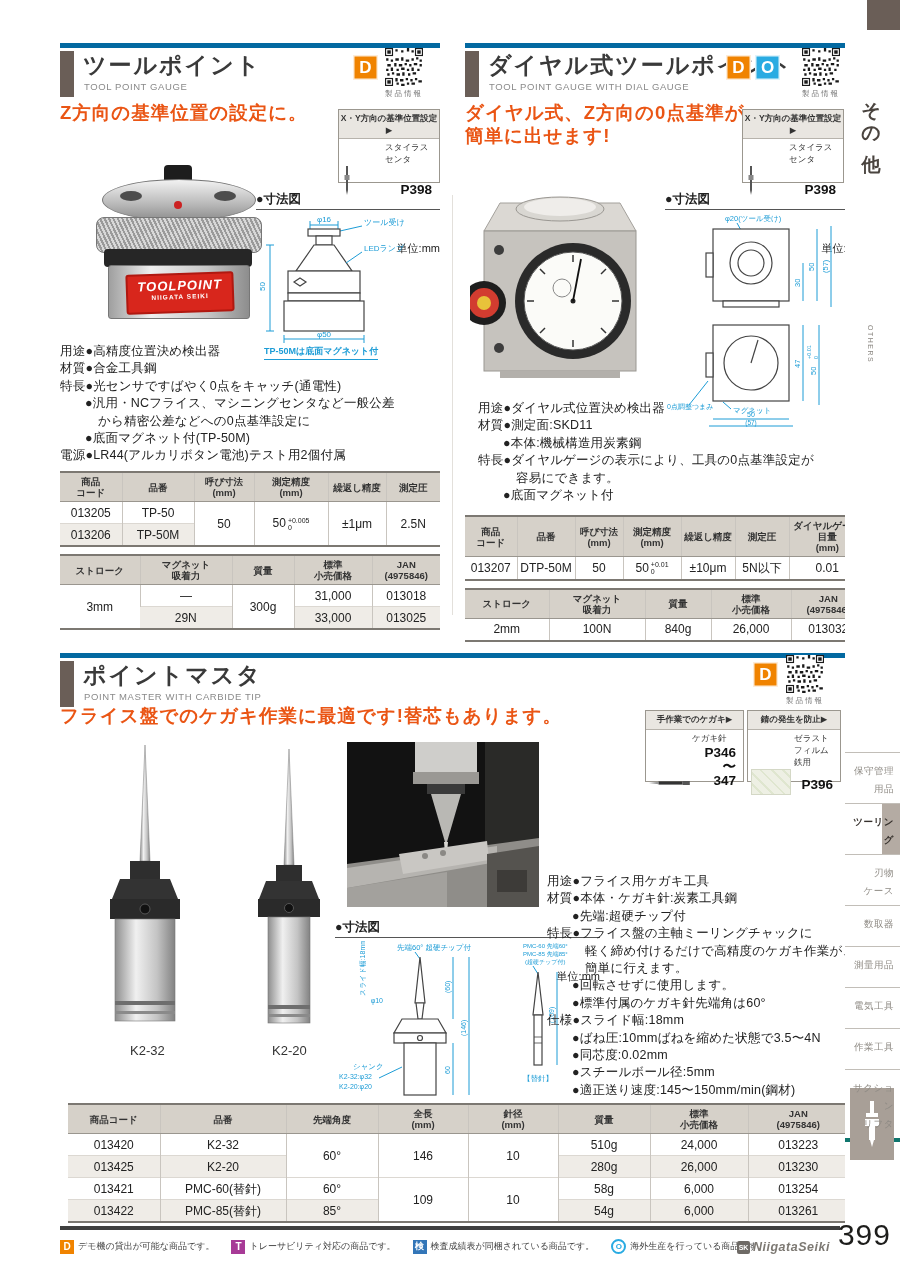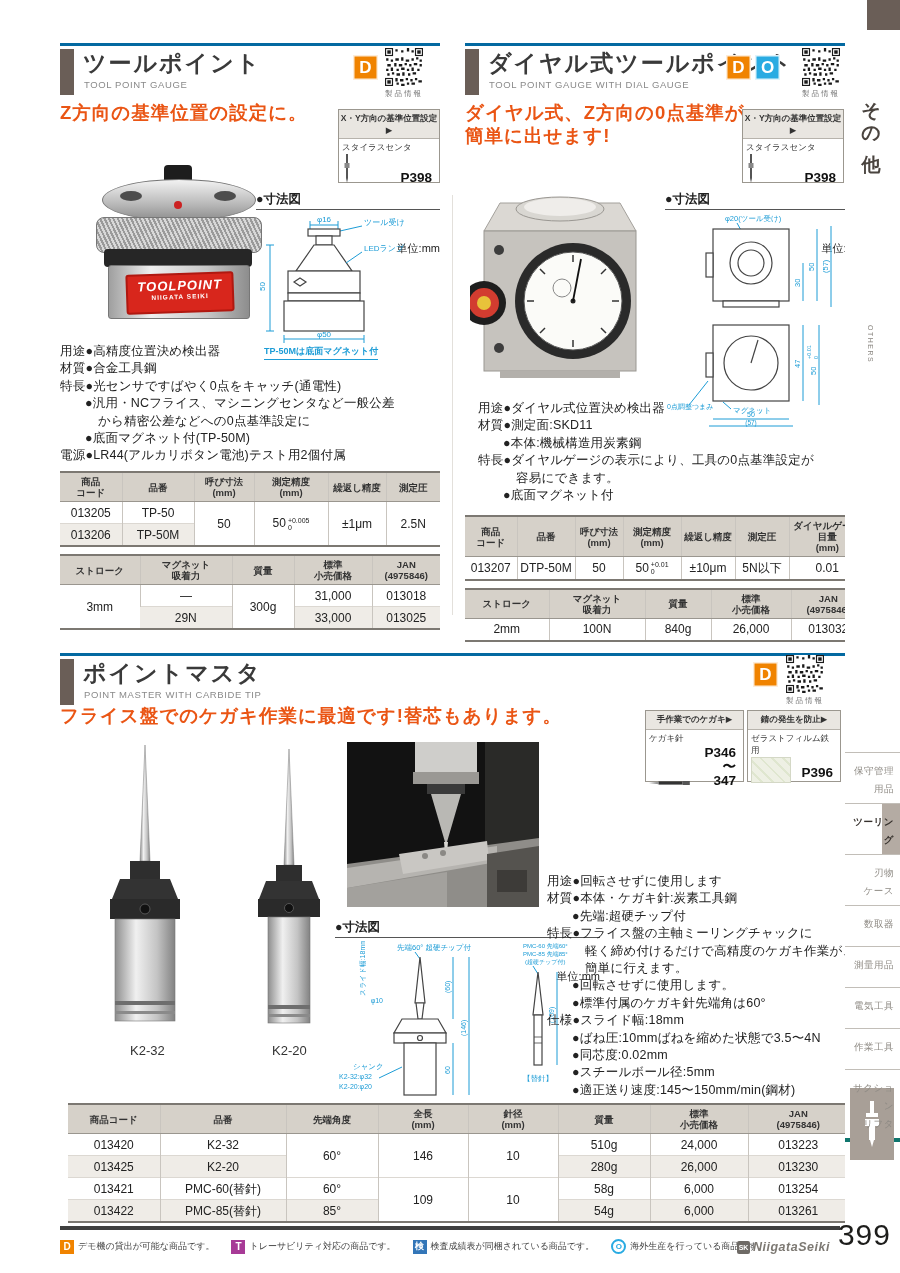--- a/index.html
+++ b/index.html
@@ -6,40 +6,40 @@
   .page {
     position:relative; width:900px; height:1273px; margin:0 auto;
     background:#fff; overflow:hidden;
     font-family:"Liberation Sans","DejaVu Sans",sans-serif;
     color:#2b2b2b;
   }
   .pre { white-space:pre-line; }
 
   
   .section { position:absolute; }
-  .sec-head { position:absolute; left:0; top:0; width:100%; border-top:3px solid #0369a1; height:50px; }
+  .sec-head { position:absolute; left:0; top:0; width:100%; border-top:5px solid #0369a1; height:50px; }
   .sec-bar { position:absolute; left:0; top:3px; width:14px; height:46px; background:#6a5e57; }
   .sec-title { position:absolute; left:23px; top:2px; font-size:23px; font-weight:bold; color:#3a3a3a; letter-spacing:2px; }
   .sec-sub { position:absolute; left:24px; top:33px; font-size:9.5px; color:#8a8a8a; letter-spacing:0.6px; }
 
   .badge { position:absolute; width:25px; height:25px; display:flex; align-items:center; justify-content:center;
     color:#fff; font-weight:bold; font-size:17px; box-shadow:inset 0 0 0 1.5px rgba(255,255,255,.85); }
   .badge-d { background:#f08300; }
   .badge-o { background:#29abe2; }
 
   .qr { position:absolute; width:38px; height:38px; }
   .qr svg { width:100%; height:100%; display:block; }
   .qr-caption { position:absolute; font-size:7.5px; color:#777; letter-spacing:2px; width:46px; text-align:center; }
 
   .catch { position:absolute; font-size:18.5px; font-weight:bold; color:#ea5514; letter-spacing:1px; line-height:23px; }
 
   .refbox { position:absolute; border:1px solid #9b978f; background:#fff; }
   .refbox-h { background:#e9e6e1; border-bottom:1px solid #b7b3ac; font-size:8.5px; font-weight:bold; color:#333;
     text-align:center; padding:3px 1px; letter-spacing:0; }
-  .refbox-item { font-size:8.5px; color:#333; padding:3px 3px 0; }
+  .refbox-item { font-size:8.5px; color:#333; padding:3px 3px 0;margin-left:43px; }
   .refbox-page { font-size:13.5px; font-weight:bold; color:#111; text-align:right; padding:1px 4px 3px; line-height:14px; }
   .refbox .icon-row { display:flex; align-items:flex-end; justify-content:space-between; padding:0 3px; }
 
   
   .dim-head { position:absolute; border-bottom:1px solid #555; height:18px; }
   .dim-title { position:absolute; left:0; top:0; font-size:12.5px; font-weight:bold; color:#222; }
   .dim-unit { position:absolute; right:0; top:2px; font-size:11px; color:#222;margin-top:48px; }
   .dim-svg { position:absolute; }
   .dim-svg text { fill:#1c9cd6; font-family:"Liberation Sans","DejaVu Sans",sans-serif; }
   .dim-svg .ln { stroke:#1c9cd6; stroke-width:1; fill:none; }
@@ -631,21 +631,21 @@
       <polygon class="body" points="203,31 198,74 208,74"></polygon>
       <rect class="body" x="199" y="74" width="8" height="50"></rect>
       <line x1="199" y1="96" x2="207" y2="96" stroke="#444" stroke-width="0.8"></line>
       <line x1="199" y1="102" x2="207" y2="102" stroke="#444" stroke-width="0.8"></line>
       <line class="ln" x1="222" y1="31" x2="222" y2="124"></line>
         <text x="219" y="82" font-size="7" transform="rotate(-90 219 82)">(109)</text>
       <text x="203" y="140" font-size="7.5" text-anchor="middle" fill="#333">【替針】</text>
     </svg>
 
     <div class="specs" style="left:487px; top:220px; width:318px;">
-      <div>用途●回転させずに使用します</div>
+      <div>用途●フライス用ケガキ工具</div>
       <div>材質●本体・ケガキ針:炭素工具鋼</div>
       <div class="ind1">●先端:超硬チップ付</div>
       <div>特長●フライス盤の主軸ミーリングチャックに</div>
       <div class="ind2">軽く締め付けるだけで高精度のケガキ作業が、</div>
       <div class="ind2">簡単に行えます。</div>
       <div class="ind1">●回転させずに使用します。</div>
       <div class="ind1">●標準付属のケガキ針先端角は60°</div>
       <div>仕様●スライド幅:18mm</div>
       <div class="ind1">●ばね圧:10mmばねを縮めた状態で3.5〜4N</div>
       <div class="ind1">●同芯度:0.02mm</div>

